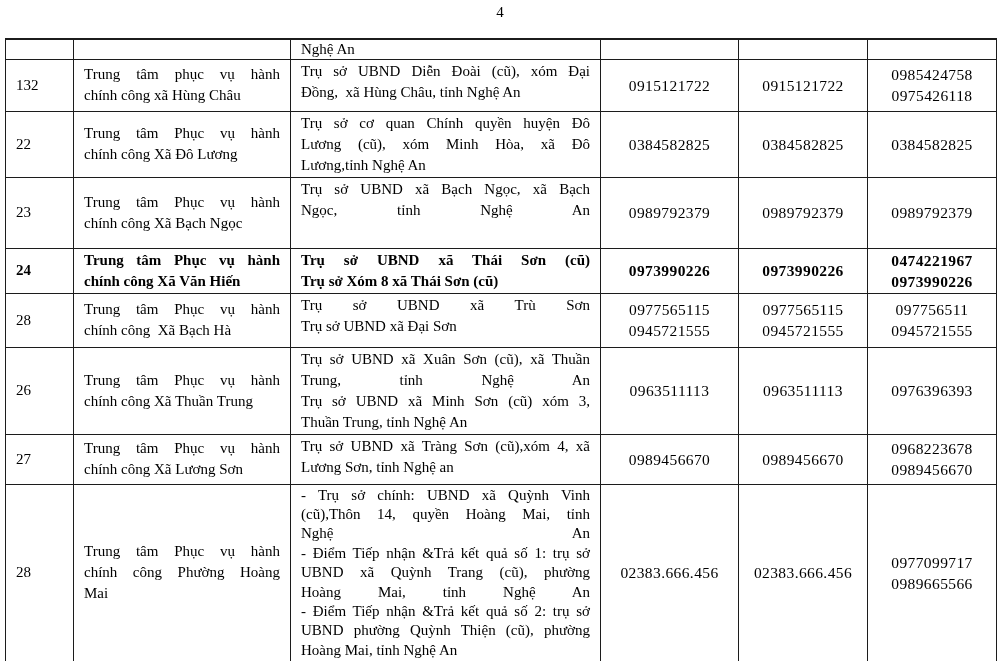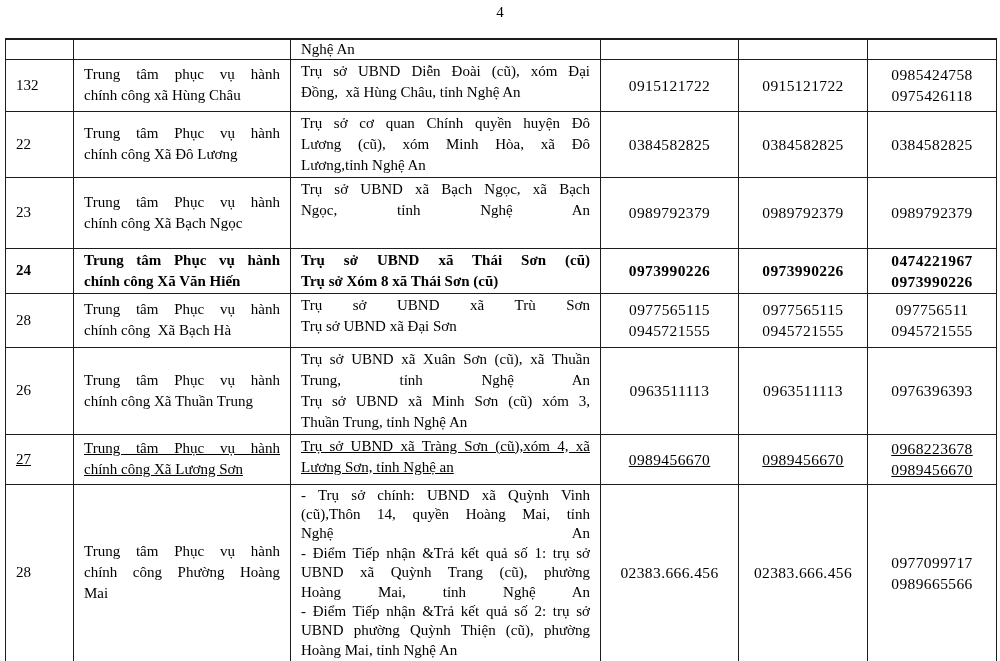--- a/index.html
+++ b/index.html
@@ -197,21 +197,21 @@
     <td class="ph">
             <div class="ln">0963511113</div>
           </td>
     <td class="ph">
             <div class="ln">0963511113</div>
           </td>
     <td class="ph">
             <div class="ln">0976396393</div>
           </td>
   </tr>
-        <tr style="height: 50px; text-decoration: underline;">
+        <tr style="height: 50px;">
     <td class="num">27</td>
     <td class="name">
             <div class="ln js">Trung tâm Phục vụ hành</div>
             <div class="ln">chính công Xã Lương Sơn</div>
           </td>
     <td class="addr">
             <div class="ln js">Trụ sở UBND xã Tràng Sơn (cũ),xóm 4, xã</div>
             <div class="ln">Lương Sơn, tỉnh Nghệ an</div>
           </td>
     <td class="ph">

